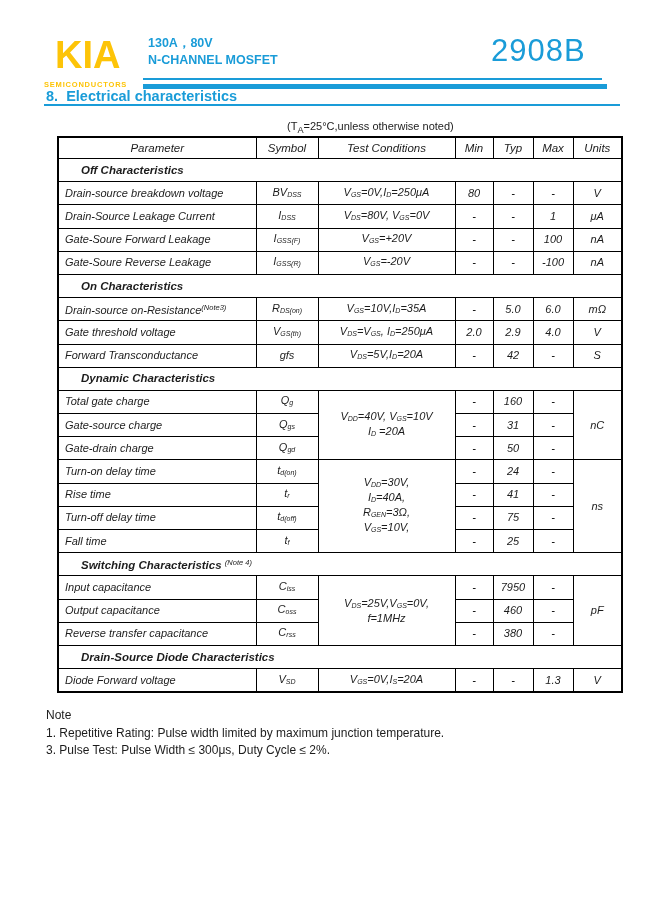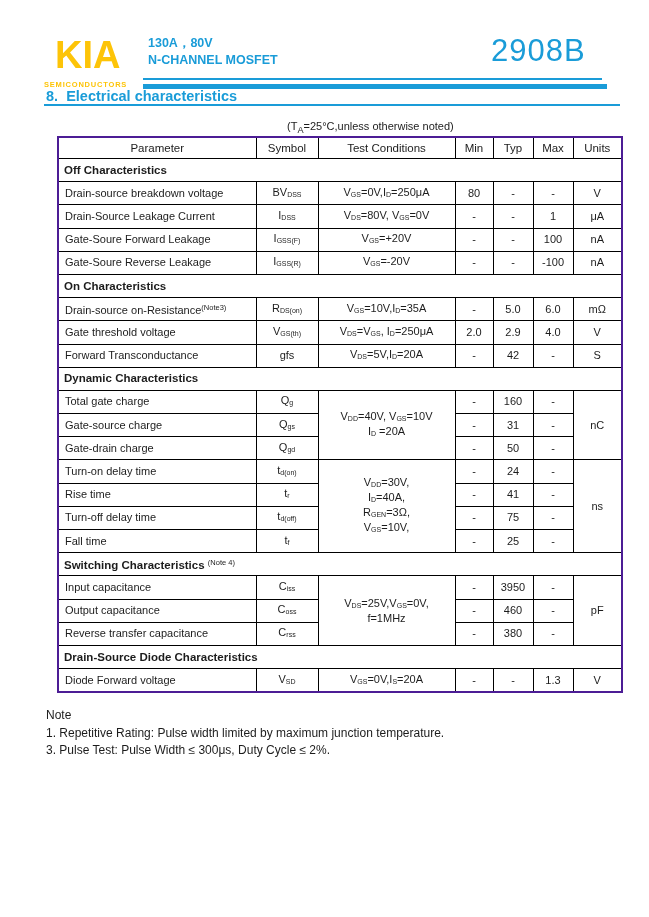--- a/index.html
+++ b/index.html
@@ -22,27 +22,27 @@
         font-size:31px;line-height:34px;letter-spacing:1px;}
   .rule-thin{position:absolute;left:143px;top:78px;width:459px;height:2px;background:var(--brand-blue);}
   .rule-thick{position:absolute;left:143px;top:84px;width:464px;height:5px;background:var(--brand-blue);}
   .section-heading{position:absolute;left:46px;top:88px;color:var(--brand-blue);
         font-size:14.5px;font-weight:bold;white-space:pre;}
   .heading-rule{position:absolute;left:44px;top:104px;width:576px;height:2px;background:var(--brand-blue);}
   .cond-note{position:absolute;left:287px;top:120px;font-size:11px;color:var(--ink);}
 
   
   .spec-table{position:absolute;left:57px;top:136px;border-collapse:collapse;
-        table-layout:fixed;width:566px;border:2px solid #4c1d95;}
+        table-layout:fixed;width:566px;border:2px solid #000000;font-style:italic;}
   .spec-table th,.spec-table td{border:1px solid #000;font-size:11px;text-align:center;
         padding:0 2px;color:var(--ink);overflow:hidden;}
   .spec-table th{height:20px;font-weight:normal;font-size:11.5px;}
   .spec-table td{height:22.2px;line-height:13px;}
   .spec-table td.param-cell{text-align:left;padding-left:6px;}
-  .spec-table td.section-cell{text-align:left;padding-left:5px;font-weight:bold;font-size:11.5px;}
+  .spec-table td.section-cell{text-align:left;padding-left:22px;font-weight:bold;font-size:11.5px;}
   .spec-table sub{font-size:7px;vertical-align:-1px;letter-spacing:0;}
   .spec-table sup,.nsup{font-size:7.5px;vertical-align:4px;font-weight:normal;}
 
   
   .notes{position:absolute;left:46px;top:707px;font-size:12px;line-height:17.5px;color:var(--ink);}
   .notes .note-item{white-space:pre;}
 
   
   .footer-rule{position:absolute;left:51px;top:862px;width:549px;height:2px;background:var(--brand-blue);}
   .footer-url{position:absolute;left:64px;top:866px;font-size:11.5px;font-weight:bold;color:var(--brand-blue);text-decoration:none;}
@@ -212,21 +212,21 @@
           <td>-</td>
         </tr>
         <tr>
           <td colspan="7" class="section-cell">Switching Characteristics <sup class="nsup">(Note 4)</sup></td>
         </tr>
         <tr>
           <td class="param-cell">Input capacitance</td>
           <td>C<sub>iss</sub></td>
           <td rowspan="3">V<sub>DS</sub>=25V,V<sub>GS</sub>=0V,<br>f=1MHz</td>
           <td>-</td>
-          <td>3950</td>
+          <td>7950</td>
           <td>-</td>
           <td rowspan="3">pF</td>
         </tr>
         <tr>
           <td class="param-cell">Output capacitance</td>
           <td>C<sub>oss</sub></td>
           <td>-</td>
           <td>460</td>
           <td>-</td>
         </tr>

